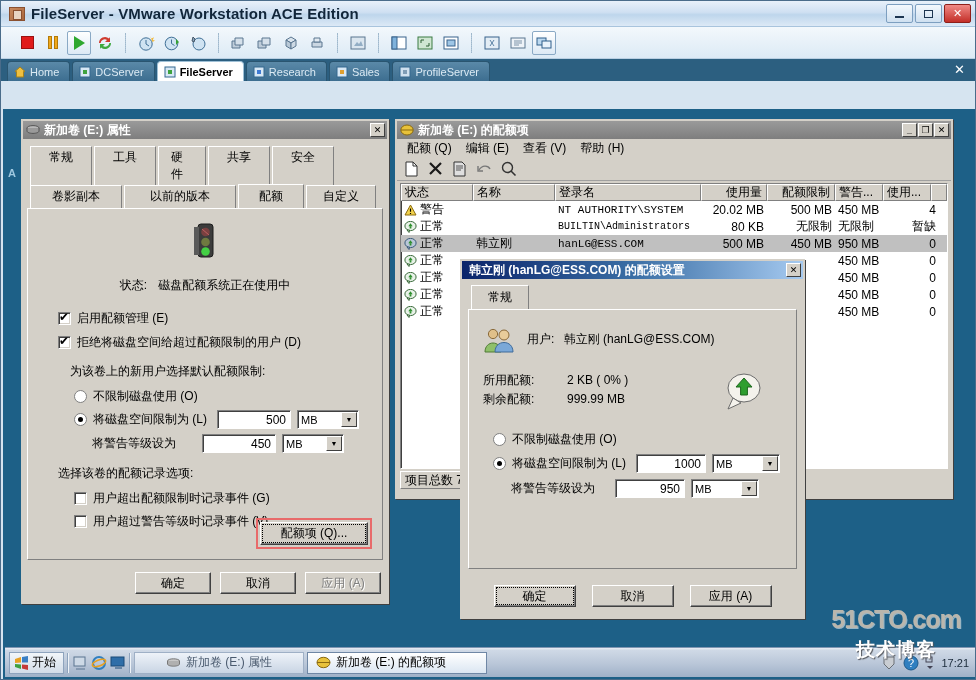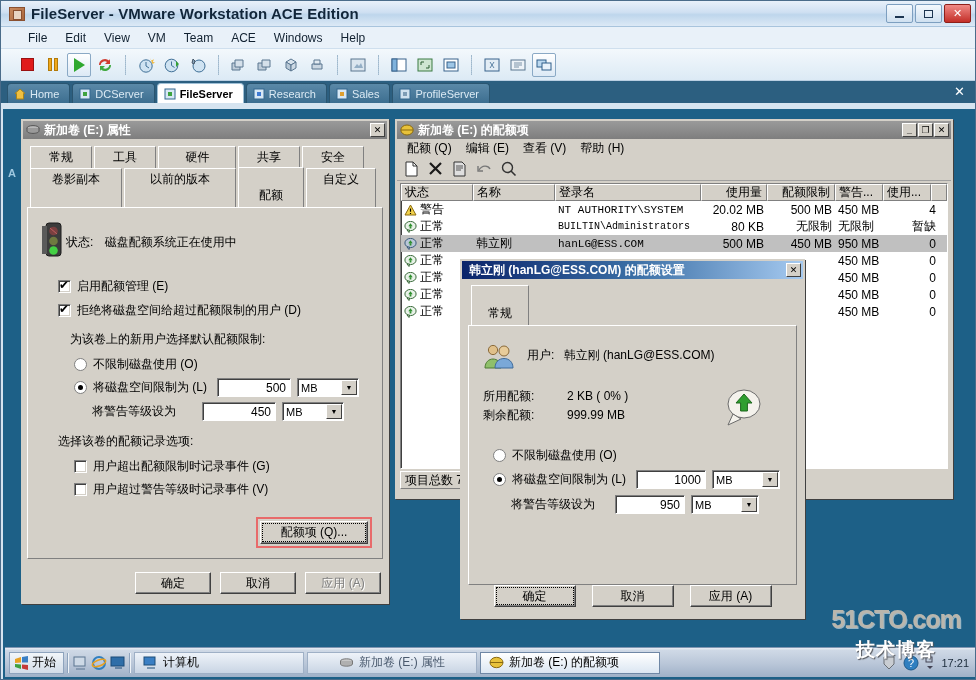--- a/index.html
+++ b/index.html
@@ -124,21 +124,21 @@
   }
 
   
   .tabstrip { display:flex; padding-left:3px; }
   .ctab {
     padding:2px 11px 3px 11px; font-size:12px; color:#000;
     background:#d4d0c8;
     border:1px solid #ffffff; border-right-color:#808080; border-bottom:none;
     margin-right:2px; position:relative; top:1px;
   }
-  .ctab.on { background:#d4d0c8; font-weight:normal; padding-top:19px; top:0; z-index:3; }
+  .ctab.on { background:#d4d0c8; font-weight:normal; padding-top:3px; top:0; z-index:3; }
 
   .panel {
     background:#d4d0c8;
     border:1px solid #ffffff; border-right-color:#808080; border-bottom-color:#808080;
     position:relative;
   }
 
   .cbx, .rdo {
     display:inline-block; width:13px; height:13px; background:#fff;
     border:1px solid #808080; border-right-color:#fff; border-bottom-color:#fff;
@@ -258,30 +258,20 @@
       </div>
       <div class="vm-btn">
         <span class="g" style="display:block;width:9px;height:8px;border:1px solid #1c3550;"></span>
       </div>
       <div class="vm-btn close">
         <span class="g">✕</span>
       </div>
     </div>
   </div>
 
-  <div class="vm-menubar">
-    <div class="vm-menu-item">File</div>
-    <div class="vm-menu-item">Edit</div>
-    <div class="vm-menu-item">View</div>
-    <div class="vm-menu-item">VM</div>
-    <div class="vm-menu-item">Team</div>
-    <div class="vm-menu-item">ACE</div>
-    <div class="vm-menu-item">Windows</div>
-    <div class="vm-menu-item">Help</div>
-  </div>
 
   <div class="vm-toolbar">
     <div class="tb-ico">
       <span style="width:13px;height:13px;background:#e01b1b;border:1px solid #9a1111;display:block;"></span>
     </div>
     <div class="tb-ico">
       <span style="display:flex;gap:2px;">
         <i style="width:4px;height:13px;background:#f0a81c;border:1px solid #b37a08;display:block;"></i>
         <i style="width:4px;height:13px;background:#f0a81c;border:1px solid #b37a08;display:block;"></i>
       </span>
@@ -445,34 +435,34 @@
           <path d="M1 4v3c0 1.3 2.7 2.4 6 2.4s6-1.1 6-2.4V4" fill="#9a9a9a" stroke="#555"></path>
         </svg>
         <span class="t">新加卷 (E:) 属性</span>
         <span class="tbtn">✕</span>
       </div>
 
       <div style="padding:6px 4px 0 4px;">
         <div class="tabstrip">
           <div class="ctab" style="width:62px;justify-content:center;display:flex;">常规</div>
           <div class="ctab" style="width:62px;justify-content:center;display:flex;">工具</div>
-          <div class="ctab" style="width:78px;justify-content:center;display:flex;padding-left:12px;">硬件</div>
+          <div class="ctab" style="width:48px;justify-content:center;display:flex;padding-left:12px;">硬件</div>
           <div class="ctab" style="width:62px;justify-content:center;display:flex;">共享</div>
           <div class="ctab" style="width:62px;justify-content:center;display:flex;">安全</div>
         </div>
         <div class="tabstrip" style="margin-top:-1px;">
           <div class="ctab" style="width:92px;justify-content:center;display:flex;">卷影副本</div>
           <div class="ctab" style="width:112px;justify-content:center;display:flex;">以前的版本</div>
           <div class="ctab on" style="width:66px;justify-content:center;display:flex;">配额</div>
           <div class="ctab" style="width:70px;justify-content:center;display:flex;">自定义</div>
         </div>
 
         <div class="panel" style="height:352px; padding:14px 12px;">
 
-          <div style="display:flex;align-items:center;margin-bottom:16px;">
+          <div style="display:flex;align-items:center;gap:14px;margin-bottom:16px;flex-direction:column;">
             <svg width="26" height="40" viewBox="0 0 26 40">
               <rect x="6" y="1" width="15" height="33" rx="3" fill="#3c3c3c" stroke="#1c1c1c"></rect>
               <rect x="2" y="4" width="5" height="28" fill="#5a5a5a"></rect>
               <circle cx="13.5" cy="9" r="4.3" fill="#7a4040"></circle>
               <circle cx="13.5" cy="19" r="4.3" fill="#6f7a40"></circle>
               <circle cx="13.5" cy="28.5" r="4.3" fill="#44d044"></circle>
               <path d="M10 6l7 6" stroke="#c06060" stroke-width="1"></path>
             </svg>
             <div style="font-size:12px;">
               <span>状态:</span>
@@ -818,27 +808,20 @@
       <svg width="16" height="16" viewBox="0 0 16 16">
         <circle cx="8" cy="8" r="6" fill="none" stroke="#2f7fc0" stroke-width="2"></circle>
         <ellipse cx="8" cy="8" rx="7" ry="3" fill="none" stroke="#e8a020" stroke-width="1.6" transform="rotate(-20 8 8)"></ellipse>
       </svg>
       <svg width="16" height="15" viewBox="0 0 16 15">
         <rect x="1" y="2" width="13" height="9" fill="#2f6ea8" stroke="#1b4b78"></rect>
           <path d="M5 13h7" stroke="#1b4b78"></path>
       </svg>
       <span class="ql-sep"></span>
 
-      <div class="tb-task" style="width:170px;">
-        <svg width="15" height="14" viewBox="0 0 15 14">
-          <rect x="1" y="1" width="11" height="8" fill="#3a7fc4" stroke="#1f4e79"></rect>
-            <path d="M4 12h8" stroke="#1f4e79"></path>
-        </svg>
-        <span>计算机</span>
-      </div>
 
       <div class="tb-task inactive" style="width:170px;justify-content:center;">
         <svg width="15" height="12" viewBox="0 0 15 12">
           <ellipse cx="7.5" cy="4" rx="6" ry="2.2" fill="#c8c8c8" stroke="#777"></ellipse>
           <path d="M1.5 4v3c0 1.2 2.7 2.2 6 2.2s6-1 6-2.2V4" fill="#b0b0b0" stroke="#777"></path>
         </svg>
         <span>新加卷 (E:) 属性</span>
       </div>
 
       <div class="tb-task active" style="width:180px;">

